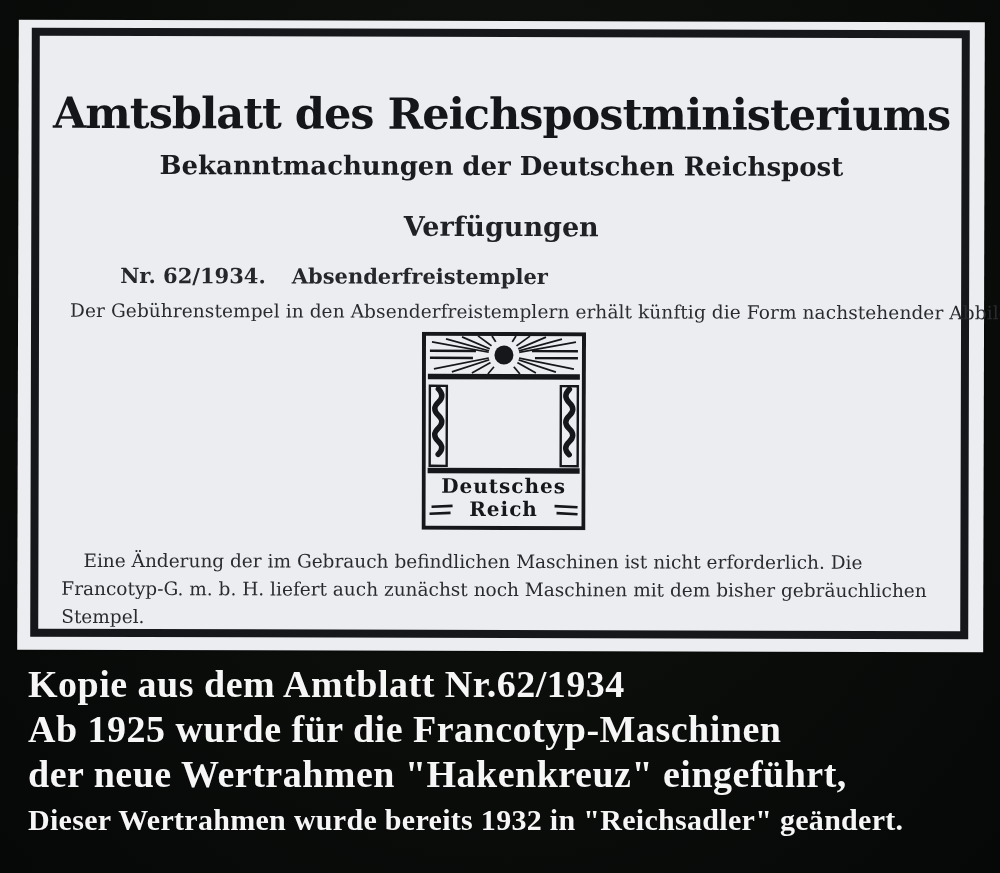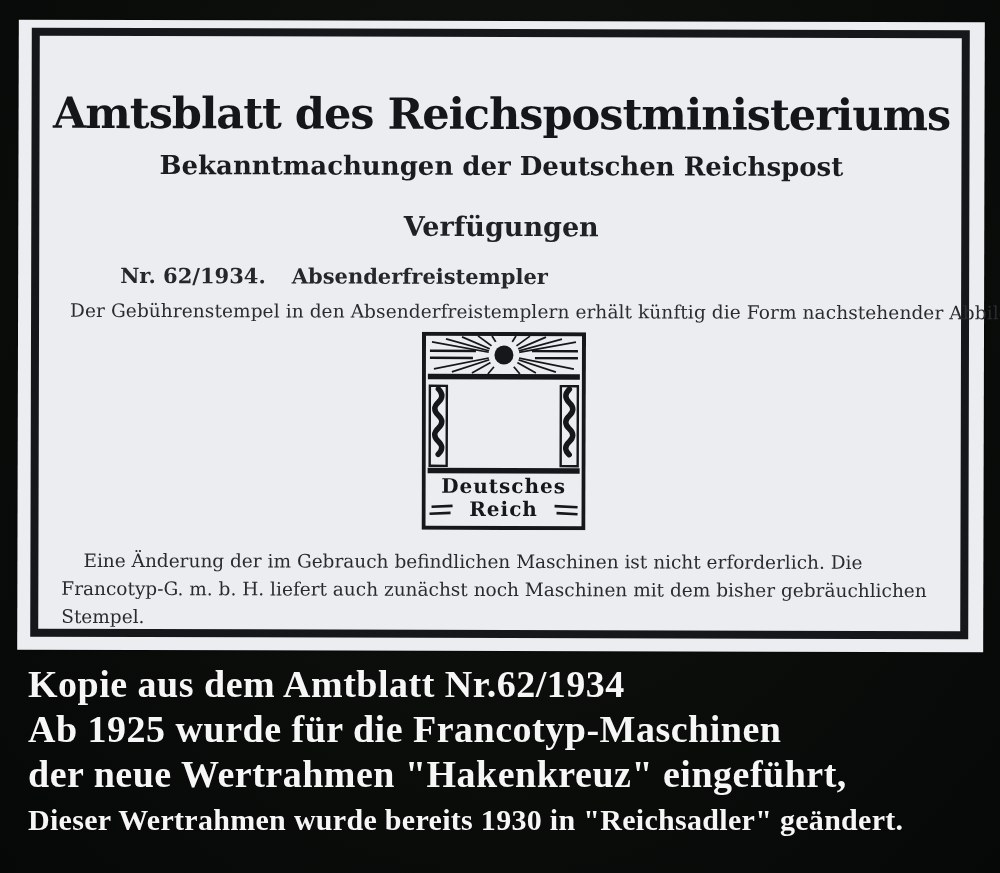--- a/index.html
+++ b/index.html
@@ -139,14 +139,14 @@
     </g>
   </svg>
 
   <div class="closing-par">Eine Änderung der im Gebrauch befindlichen Maschinen ist nicht erforderlich. Die Francotyp-G. m. b. H. liefert auch zunächst noch Maschinen mit dem bisher gebräuchlichen Stempel.</div>
 </div>
 
 <div class="caption">
   <div class="cl">Kopie aus dem Amtblatt Nr.62/1934</div>
   <div class="cl">Ab 1925 wurde für die Francotyp-Maschinen</div>
   <div class="cl">der neue Wertrahmen "Hakenkreuz" eingeführt,</div>
-  <div class="cl cl-small">Dieser Wertrahmen wurde bereits 1930 in "Reichsadler" geändert.</div>
+  <div class="cl cl-small">Dieser Wertrahmen wurde bereits 1932 in "Reichsadler" geändert.</div>
 </div>
 
 </body></html>

